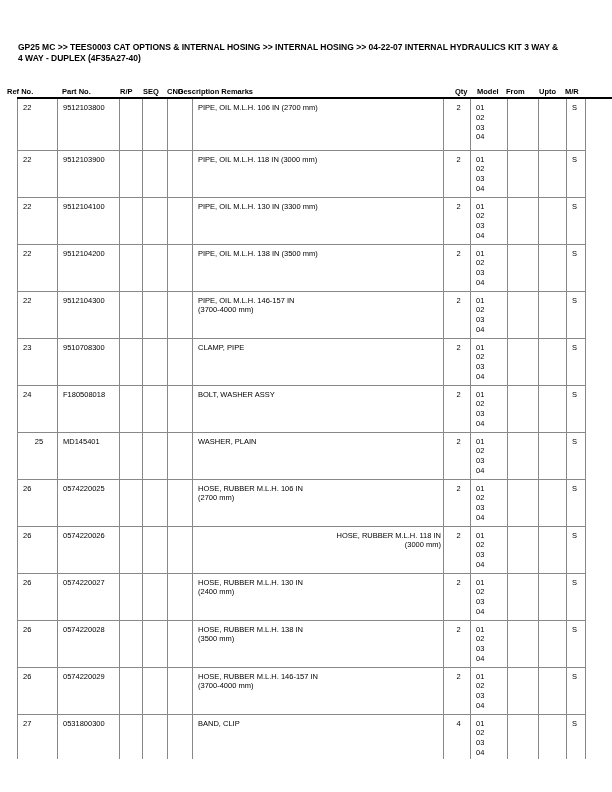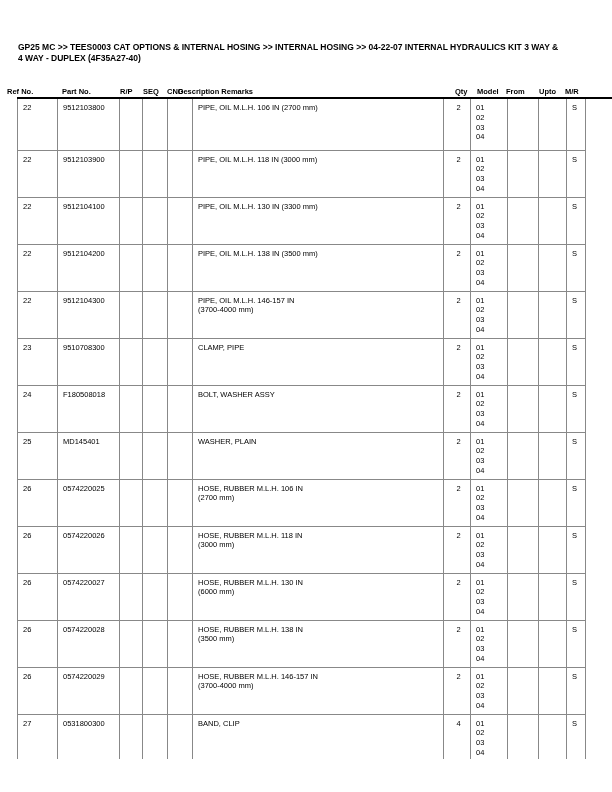--- a/index.html
+++ b/index.html
@@ -203,21 +203,21 @@
           <td class="c-qty" style="border-color: rgb(136, 136, 136);">2</td>
           <td class="c-model" style="border-color: rgb(136, 136, 136);">01
 02
 03
 04</td>
           <td class="c-from" style="border-color: rgb(136, 136, 136);"></td>
           <td class="c-upto" style="border-color: rgb(136, 136, 136);"></td>
           <td class="c-mr" style="border-color: rgb(136, 136, 136);">S</td>
         </tr>
         <tr>
-          <td class="c-ref" style="border-color: rgb(136, 136, 136);">25</td>
+          <td class="c-ref" style="border-color: rgb(136, 136, 136); text-align: center;">25</td>
           <td class="c-part" style="border-color: rgb(136, 136, 136);">MD145401</td>
           <td class="c-rp" style="border-color: rgb(136, 136, 136);"></td>
           <td class="c-seq" style="border-color: rgb(136, 136, 136);"></td>
           <td class="c-cng" style="border-color: rgb(136, 136, 136);"></td>
           <td class="c-desc" style="border-color: rgb(136, 136, 136);">WASHER, PLAIN</td>
           <td class="c-qty" style="border-color: rgb(136, 136, 136);">2</td>
           <td class="c-model" style="border-color: rgb(136, 136, 136);">01
 02
 03
 04</td>
@@ -241,39 +241,39 @@
           <td class="c-from" style="border-color: rgb(136, 136, 136);"></td>
           <td class="c-upto" style="border-color: rgb(136, 136, 136);"></td>
           <td class="c-mr" style="border-color: rgb(136, 136, 136);">S</td>
         </tr>
         <tr>
           <td class="c-ref" style="border-color: rgb(136, 136, 136);">26</td>
           <td class="c-part" style="border-color: rgb(136, 136, 136);">0574220026</td>
           <td class="c-rp" style="border-color: rgb(136, 136, 136);"></td>
           <td class="c-seq" style="border-color: rgb(136, 136, 136);"></td>
           <td class="c-cng" style="border-color: rgb(136, 136, 136);"></td>
-          <td class="c-desc" style="border-color: rgb(136, 136, 136);">HOSE, RUBBER M.L.H. 118 IN
+          <td class="c-desc" style="border-color: rgb(136, 136, 136); text-align: right;">HOSE, RUBBER M.L.H. 118 IN
 (3000 mm)</td>
           <td class="c-qty" style="border-color: rgb(136, 136, 136);">2</td>
           <td class="c-model" style="border-color: rgb(136, 136, 136);">01
 02
 03
 04</td>
           <td class="c-from" style="border-color: rgb(136, 136, 136);"></td>
           <td class="c-upto" style="border-color: rgb(136, 136, 136);"></td>
           <td class="c-mr" style="border-color: rgb(136, 136, 136);">S</td>
         </tr>
         <tr>
           <td class="c-ref" style="border-color: rgb(136, 136, 136);">26</td>
           <td class="c-part" style="border-color: rgb(136, 136, 136); margin-left: 28px;">0574220027</td>
           <td class="c-rp" style="border-color: rgb(136, 136, 136);"></td>
           <td class="c-seq" style="border-color: rgb(136, 136, 136);"></td>
           <td class="c-cng" style="border-color: rgb(136, 136, 136);"></td>
           <td class="c-desc" style="border-color: rgb(136, 136, 136);">HOSE, RUBBER M.L.H. 130 IN
-(6000 mm)</td>
+(2400 mm)</td>
           <td class="c-qty" style="border-color: rgb(136, 136, 136);">2</td>
           <td class="c-model" style="border-color: rgb(136, 136, 136);">01
 02
 03
 04</td>
           <td class="c-from" style="border-color: rgb(136, 136, 136);"></td>
           <td class="c-upto" style="border-color: rgb(136, 136, 136);"></td>
           <td class="c-mr" style="border-color: rgb(136, 136, 136);">S</td>
         </tr>
         <tr>

